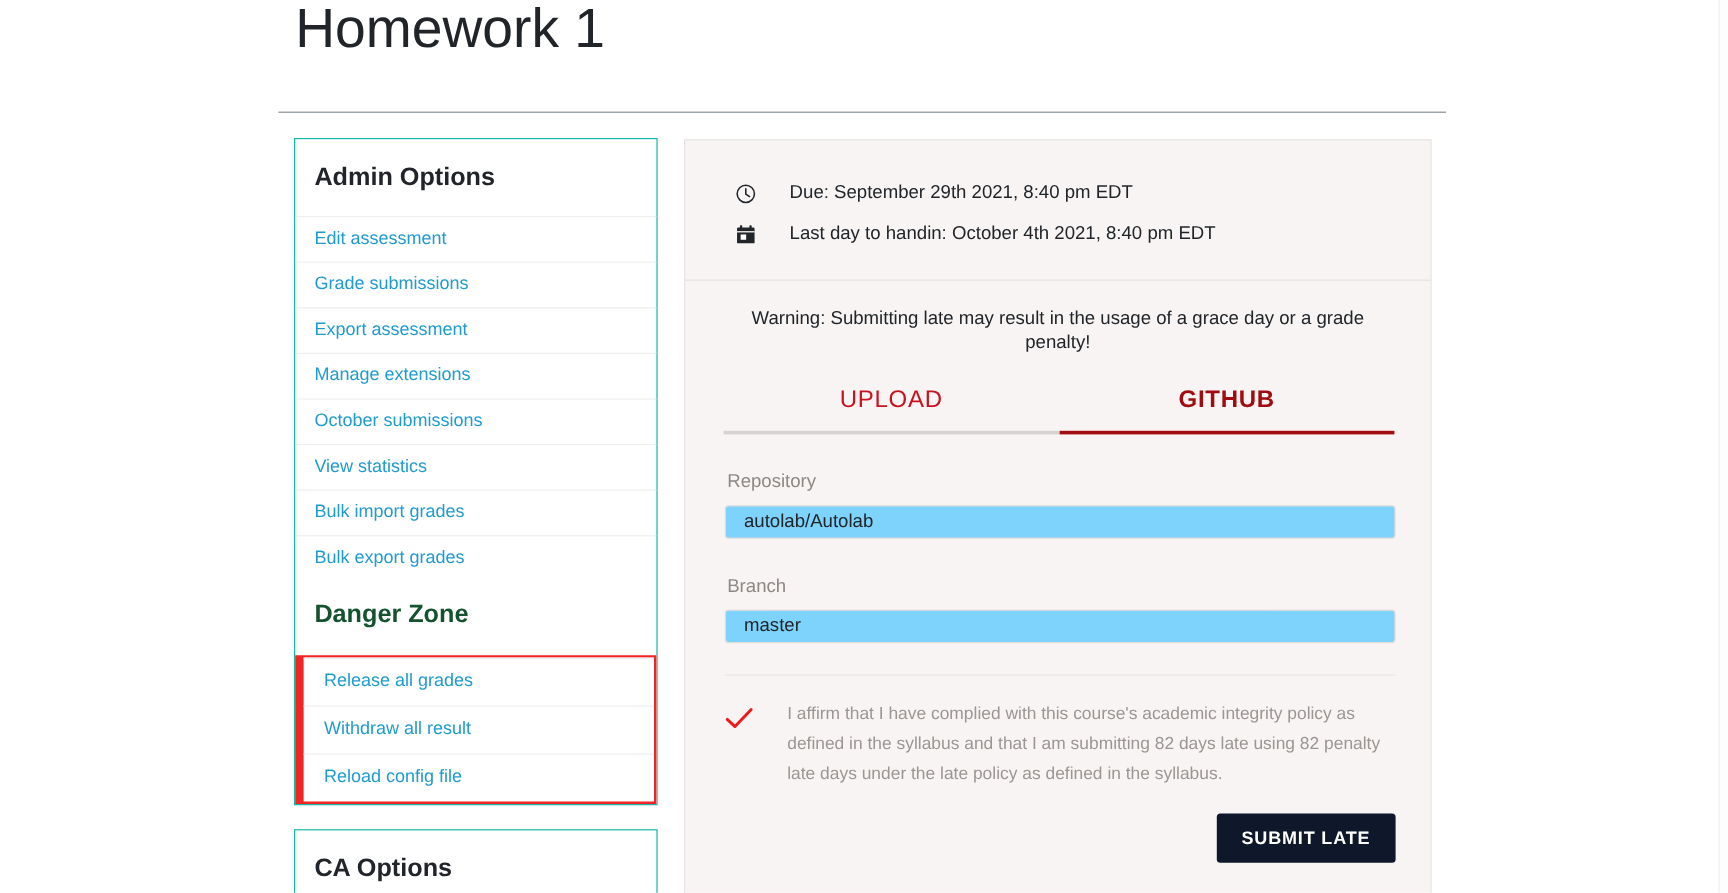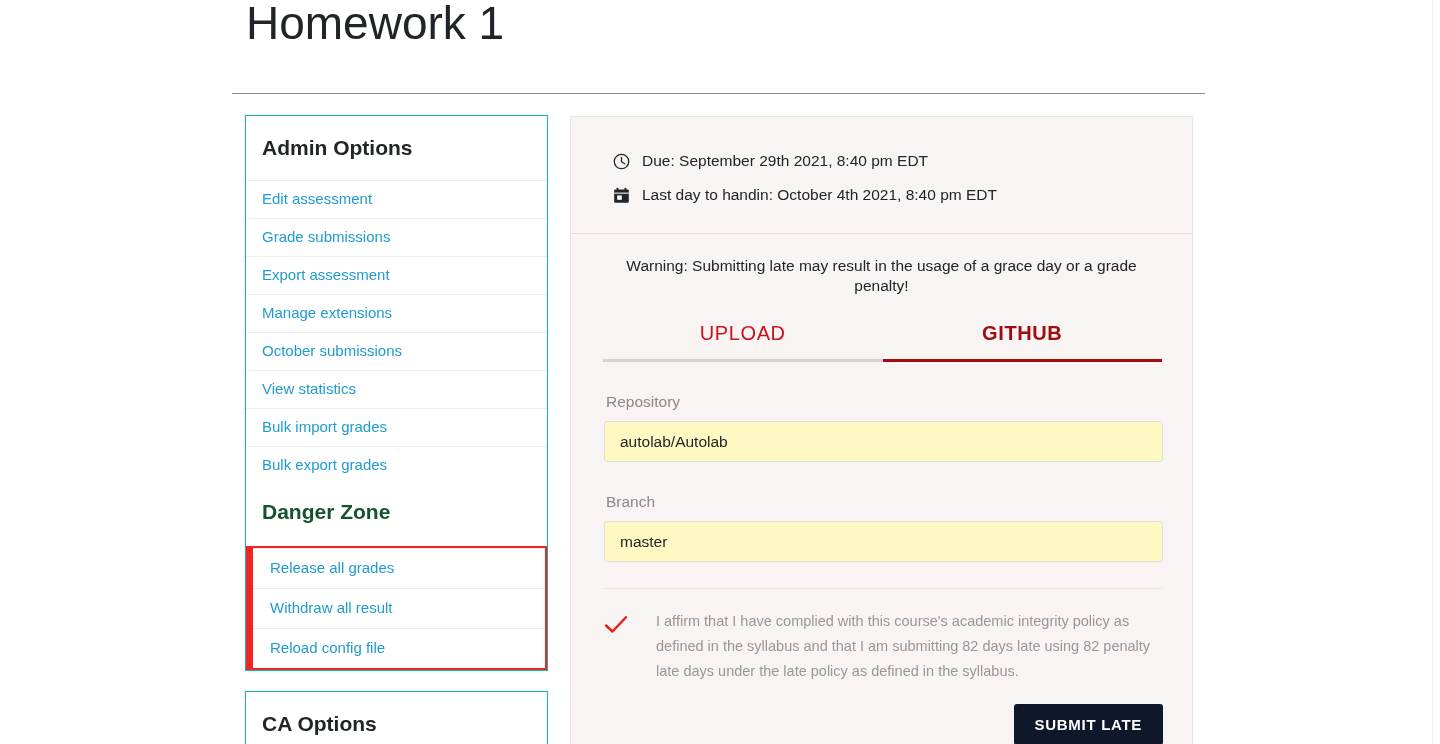--- a/index.html
+++ b/index.html
@@ -118,21 +118,21 @@
   }
 
   .panel-head {
     padding: 34px 42px 28px 42px;
     border-bottom: 1px solid #e6e1df;
   }
 
   .due-row {
     display: flex;
     align-items: center;
-    gap: 12px;
+    gap: 28px;
     margin-bottom: 14px;
     font-size: 15.5px;
     color: #212529;
     line-height: 20px;
   }
   .due-row:last-child { margin-bottom: 0; }
 
   .icon-svg { display: block; }
 
   .panel-body {
@@ -177,22 +177,22 @@
   .field-label {
     font-size: 15.5px;
     color: #8d8785;
     margin: 30px 0 9px 2px;
     line-height: 20px;
   }
 
   .text-input {
     display: block;
     width: 559px;
-    height: 41px;
-    background: #fef9c3;
+    height: 28px;
+    background: #7dd3fc;
     border: 1px solid #e2dddb;
     border-radius: 3px;
     padding: 0 15px;
     font-family: "Liberation Sans", sans-serif;
     font-size: 15.5px;
     color: #212529;
     outline: none;
   }
 
   .divider-soft {

